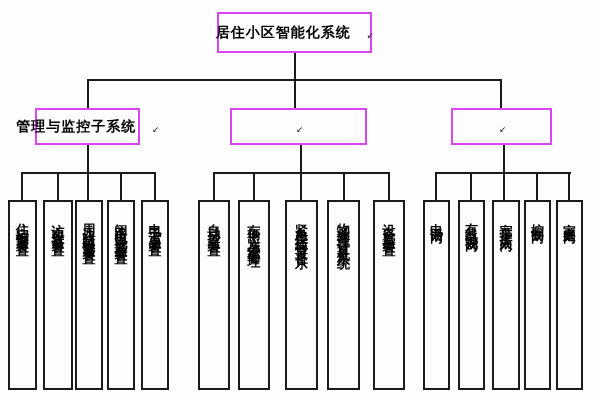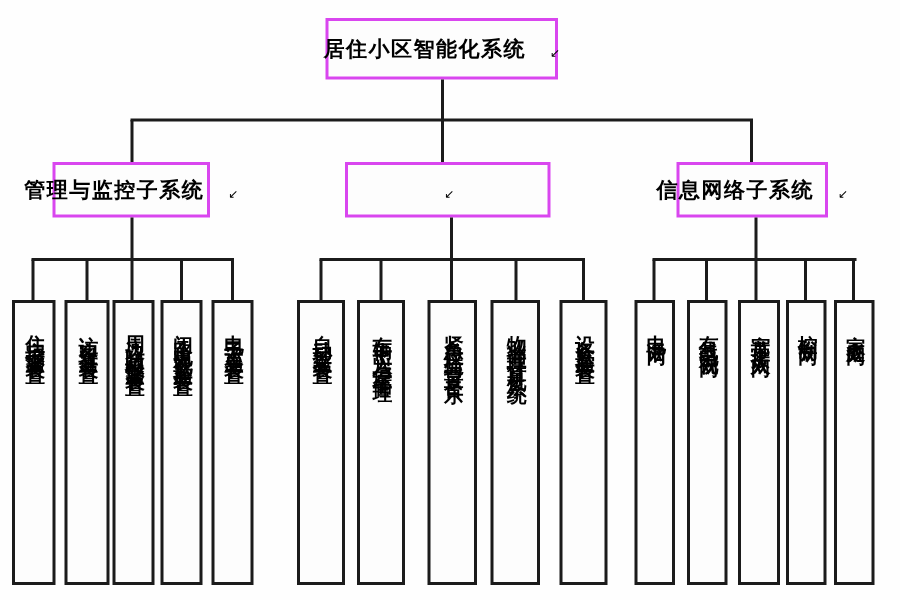--- a/index.html
+++ b/index.html
@@ -72,21 +72,20 @@
   <div class="vline" style="left:500px; top:80px; height:28px;"></div>
 
   <div class="box hbox branch-box" style="left:35px;  width:105px;">
     <span>管理与监控子系统</span>
       <span class="eol">↙</span>
   </div>
   <div class="box hbox branch-box" style="left:230px; width:137px;">
       <span class="eol">↙</span>
   </div>
   <div class="box hbox branch-box" style="left:451px; width:101px;">
-    <span>信息网络子系统</span>
       <span class="eol">↙</span>
   </div>
 
   <div class="vline" style="left:87px;  top:145px; height:57px;"></div>
   <div class="hline" style="left:21px;  top:172px; width:135px;"></div>
   <div class="vline" style="left:21px;  top:173px; height:29px;"></div>
   <div class="vline" style="left:57px;  top:173px; height:29px;"></div>
   <div class="vline" style="left:120px; top:173px; height:29px;"></div>
   <div class="vline" style="left:154px; top:173px; height:29px;"></div>
 

